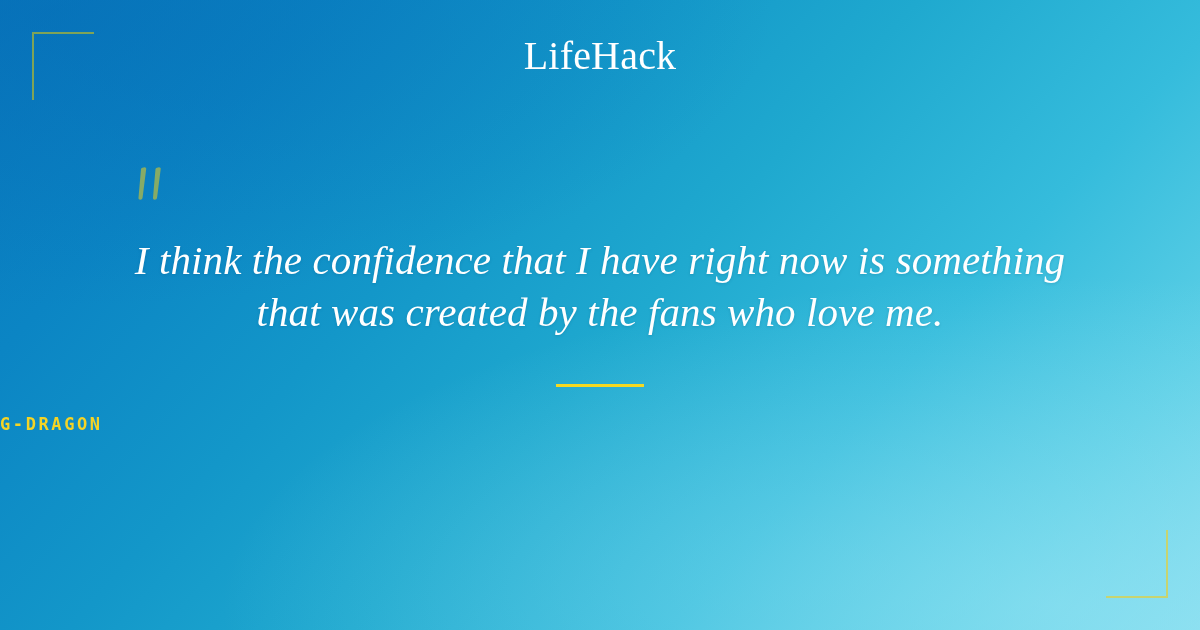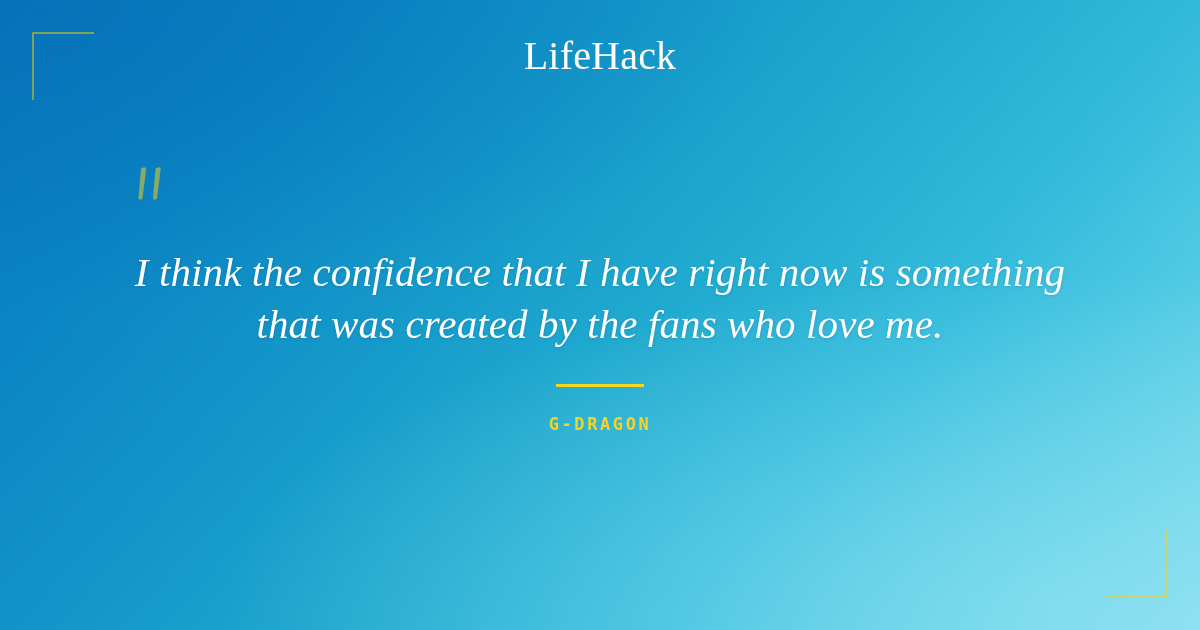--- a/index.html
+++ b/index.html
@@ -87,21 +87,21 @@
   #quote-mark {
     position: absolute;
     left: 130px;
     top: 4px;
     width: 46px;
     height: 46px;
   }
 
   #quote-text {
     width: 1000px;
-    margin: 12px auto;
+    margin: 0 auto;
     padding-top: 74px;
     text-align: center;
     font-family: "Liberation Serif", "DejaVu Serif", serif;
     font-style: italic;
     font-size: 41px;
     line-height: 1.27;
     color: #ffffff;
     letter-spacing: 0.1px;
     text-shadow: 0 1px 3px rgba(0, 60, 100, 0.18);
   }
@@ -114,21 +114,21 @@
     width: 88px;
     height: 3px;
     background: #f5d921;
   }
 
   #author {
     position: absolute;
     top: 414px;
     left: 0;
     width: 1200px;
-    text-align: center;
+    text-align: left;
     font-family: "DejaVu Sans Mono", "Liberation Mono", monospace;
     font-size: 17px;
     font-weight: bold;
     letter-spacing: 2.6px;
     color: #f5d425;
   }
 </style>
 </head>
 <body>
 

